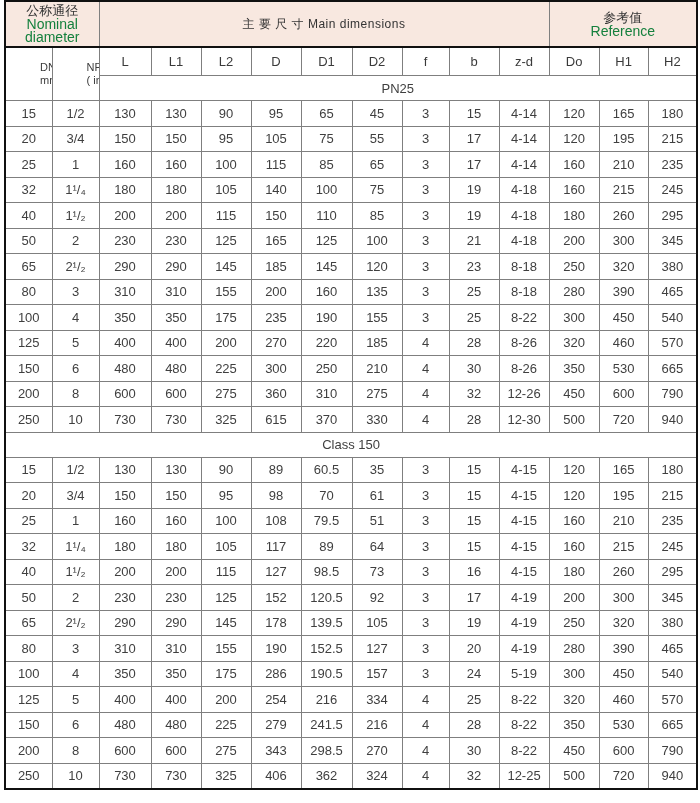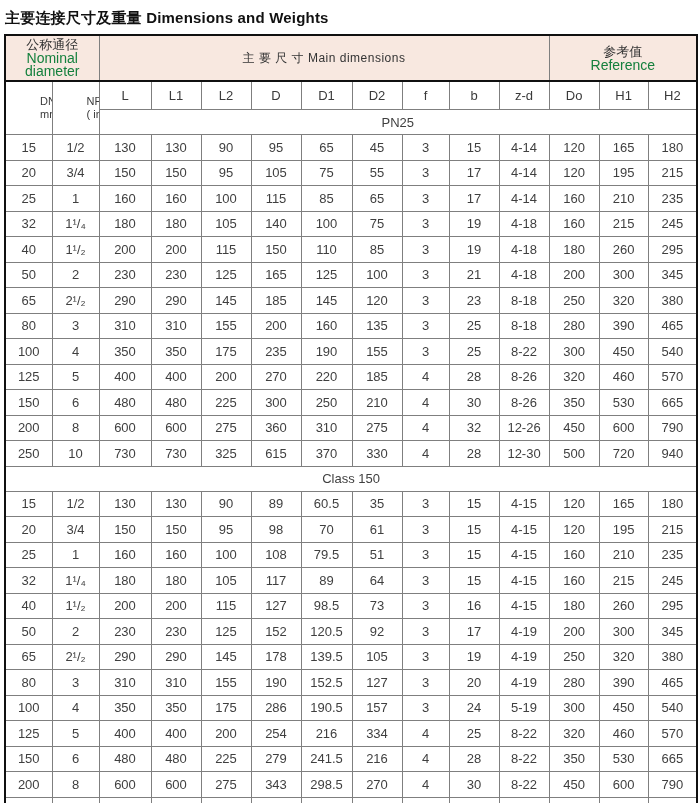--- a/index.html
+++ b/index.html
@@ -63,21 +63,20 @@
   }
   
   tbody.data-body td { height: 24.5px; }
   tbody.data-body tr:last-child td { border-bottom: 1px solid #7f7f7f; }
 </style>
 </head>
 <body>
 
 <div class="page">
 
-  <div class="page-title">主要连接尺寸及重量 Dimensions and Weights</div>
 
   <table class="dim-table">
     <colgroup>
       <col style="width:47px">
         <col style="width:47px">
       <col style="width:52px">
         <col style="width:50px">
         <col style="width:50px">
       <col style="width:50px">
         <col style="width:51px">

